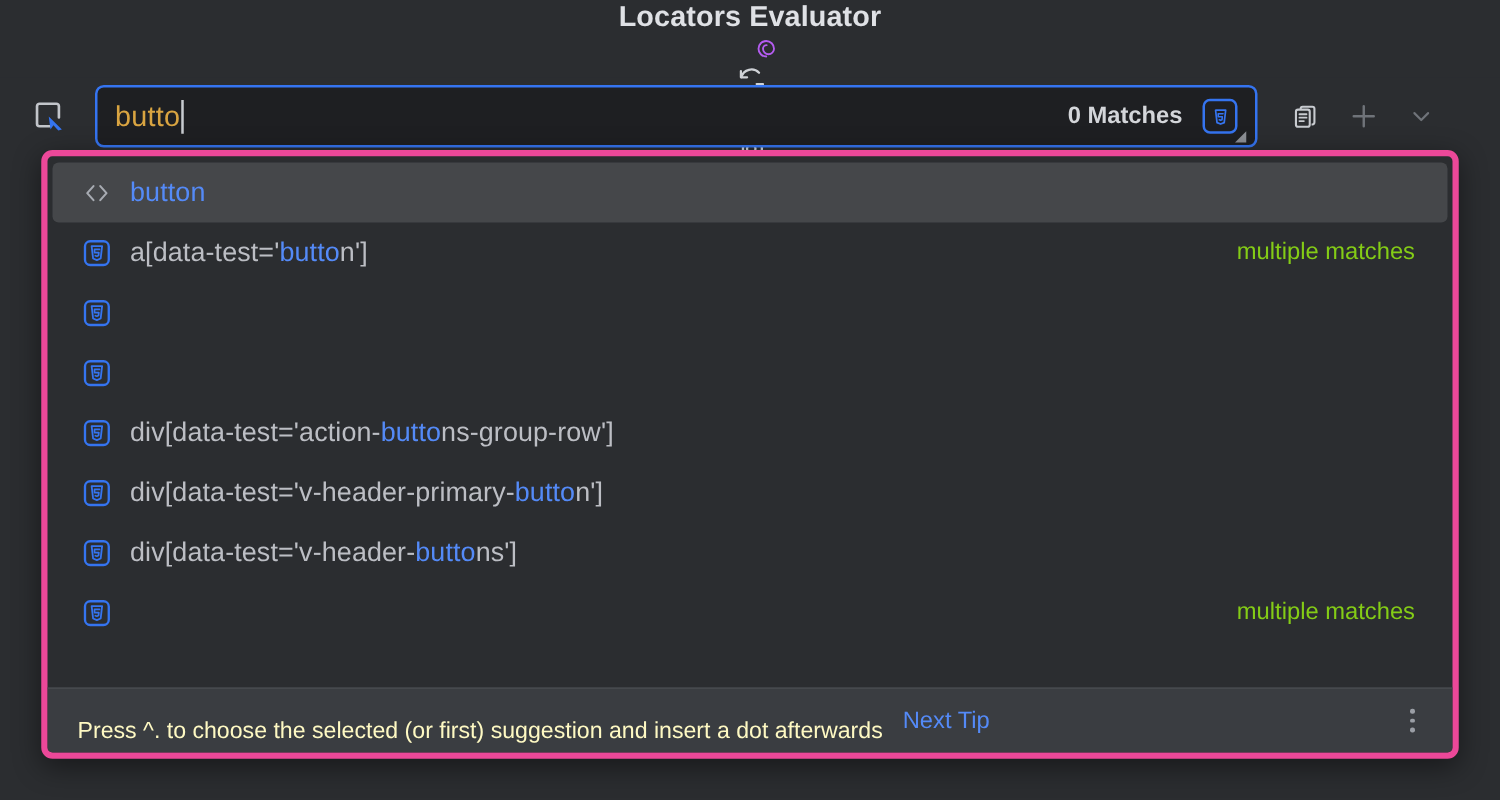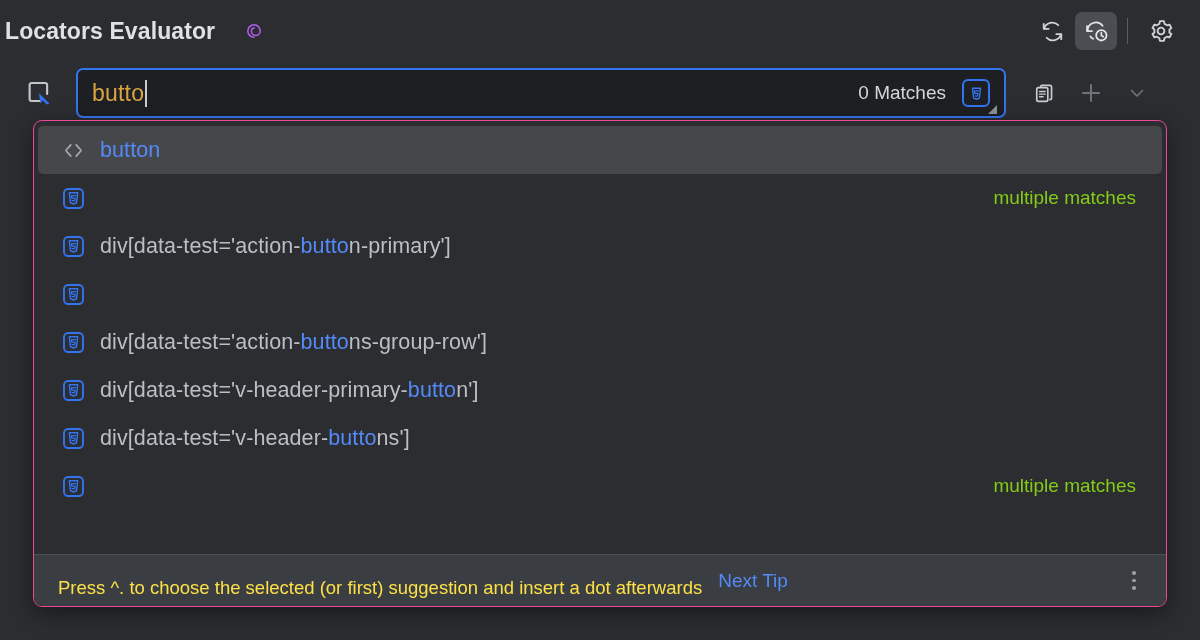--- a/index.html
+++ b/index.html
@@ -19,21 +19,22 @@
 
   
   .header {
     position: absolute;
     left: 0; top: 0;
     width: 1200px;
     height: 62px;
     background: #2b2d30;
     display: flex;
     align-items: center;
-    padding: 0 18px 0 5px;
+    padding: 0 18px 0 18px;
+    flex-direction: column;
   }
   .title {
     font-size: 23px;
     font-weight: bold;
     color: #dfe1e5;
     letter-spacing: .1px;
     white-space: nowrap;
   }
   .brand-icon {
     margin-left: 26px;
@@ -92,20 +93,21 @@
     height: 27px;
     background: #c8cbd0;
     margin-left: 1px;
   }
   .input-spacer { flex: 1; }
   .matches-label {
     font-size: 19px;
     color: #d4d6da;
     white-space: nowrap;
     margin-right: 16px;
+    font-weight: bold;
   }
   .css-badge {
     position: relative;
     width: 28px; height: 28px;
     border: 2px solid #3574f0;
     border-radius: 6px;
     display: flex; align-items: center; justify-content: center;
     margin-right: 4px;
   }
   .css-badge .tri {
@@ -126,21 +128,21 @@
     display: flex; align-items: center; justify-content: center;
   }
 
   
   .dropdown {
     position: absolute;
     left: 33px; top: 120px;
     width: 1134px;
     height: 487px;
     background: #2b2d30;
-    border: 1px solid #ec4899;
+    border: 5px solid #ec4899;
     border-radius: 9px;
     overflow: hidden;
     box-shadow: 0 6px 22px rgba(0,0,0,.45);
     display: flex;
     flex-direction: column;
   }
   .sug-list {
     padding: 5px 0 0 0;
     flex: 1;
   }
@@ -179,21 +181,21 @@
   .hint-bar {
     height: 52px;
     background: #3a3d41;
     border-top: 1px solid #4b4e52;
     display: flex;
     align-items: center;
     padding: 0 14px 0 24px;
   }
   .hint-text {
     font-size: 18.5px;
-    color: #fde047;
+    color: #fef9c3;
     white-space: nowrap;
     margin-top: 14px;
   }
   .hint-link {
     font-size: 19px;
     color: #548af7;
     margin-left: 16px;
     white-space: nowrap;
   }
   .hint-spacer { flex: 1; }
@@ -308,32 +310,32 @@
         <span class="sug-spacer"></span>
       </div>
       <div class="sug-row">
         <span class="sug-icon">
           <svg width="23" height="23" viewBox="0 0 22 22" fill="none">
             <rect x="1.9" y="1.9" width="18.2" height="18.2" rx="4" stroke="#3574f0" stroke-width="1.8"></rect>
             <path d="M7 5.6h8l-1.1 9.5L11 16.4l-2.9-1.3z" stroke="#3574f0" stroke-width="1.4" stroke-linejoin="round"></path>
             <path d="M13 8.2H9.2v2.4h3.3l-.25 2.2L11 13.4l-1.2-.45" stroke="#3574f0" stroke-width="1.3" stroke-linecap="round" stroke-linejoin="round"></path>
           </svg>
         </span>
+        <span class="sug-text"><span>a[data-test='</span><span class="hl">butto</span><span>n']</span></span>
         <span class="sug-spacer"></span>
         <span class="sug-note">multiple matches</span>
       </div>
       <div class="sug-row">
         <span class="sug-icon">
           <svg width="23" height="23" viewBox="0 0 22 22" fill="none">
             <rect x="1.9" y="1.9" width="18.2" height="18.2" rx="4" stroke="#3574f0" stroke-width="1.8"></rect>
             <path d="M7 5.6h8l-1.1 9.5L11 16.4l-2.9-1.3z" stroke="#3574f0" stroke-width="1.4" stroke-linejoin="round"></path>
             <path d="M13 8.2H9.2v2.4h3.3l-.25 2.2L11 13.4l-1.2-.45" stroke="#3574f0" stroke-width="1.3" stroke-linecap="round" stroke-linejoin="round"></path>
           </svg>
         </span>
-        <span class="sug-text"><span>div[data-test='action-</span><span class="hl">butto</span><span>n-primary']</span></span>
         <span class="sug-spacer"></span>
       </div>
       <div class="sug-row">
         <span class="sug-icon">
           <svg width="23" height="23" viewBox="0 0 22 22" fill="none">
             <rect x="1.9" y="1.9" width="18.2" height="18.2" rx="4" stroke="#3574f0" stroke-width="1.8"></rect>
             <path d="M7 5.6h8l-1.1 9.5L11 16.4l-2.9-1.3z" stroke="#3574f0" stroke-width="1.4" stroke-linejoin="round"></path>
             <path d="M13 8.2H9.2v2.4h3.3l-.25 2.2L11 13.4l-1.2-.45" stroke="#3574f0" stroke-width="1.3" stroke-linecap="round" stroke-linejoin="round"></path>
           </svg>
         </span>

